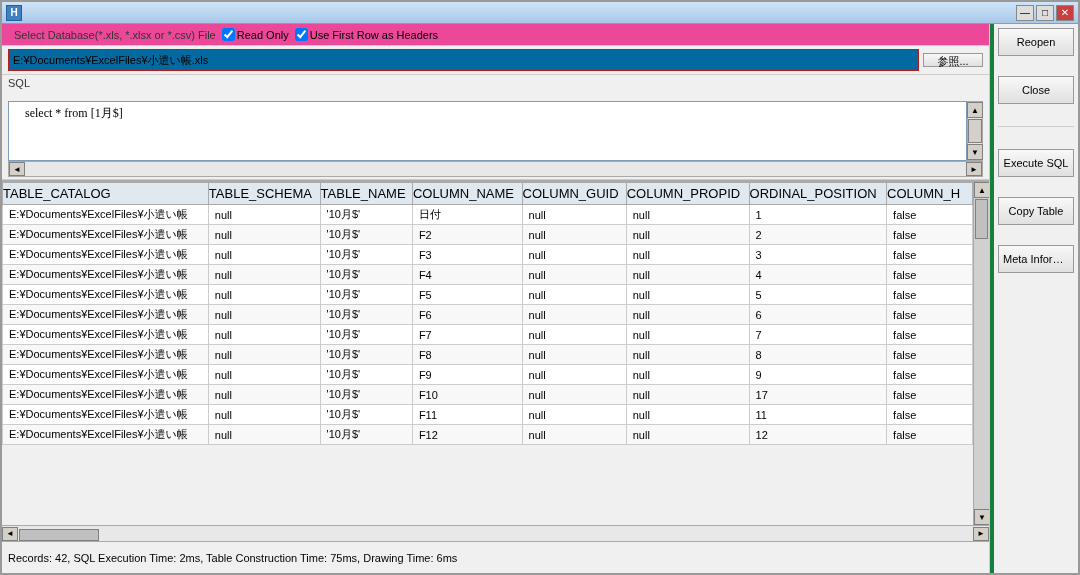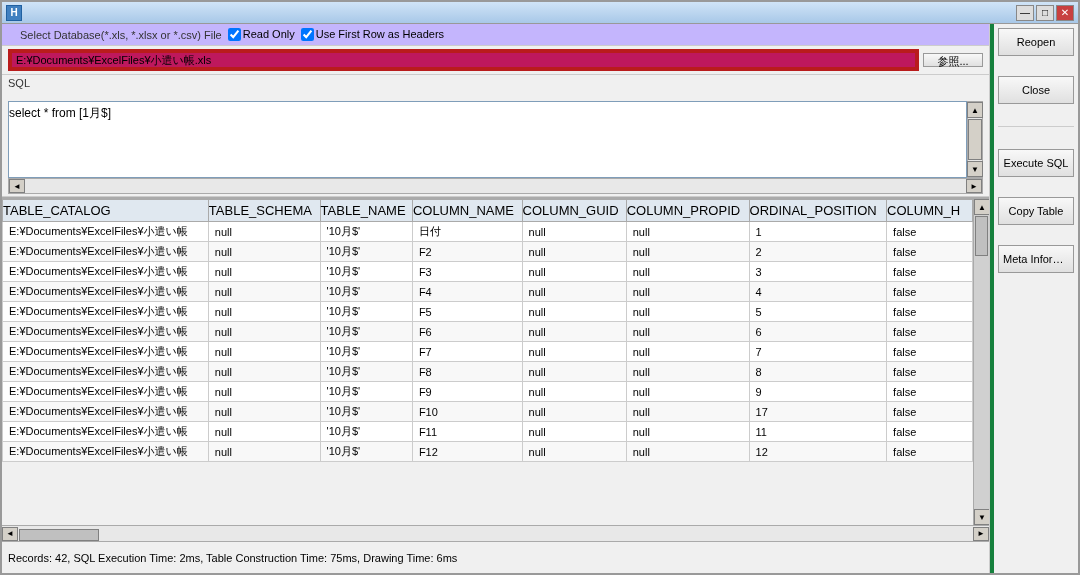--- a/index.html
+++ b/index.html
@@ -85,56 +85,56 @@
     .left-panel {
       flex: 1;
       display: flex;
       flex-direction: column;
       background: #f0f0f0;
       border-right: 1px solid #ccc;
     }
 
     
     .top-controls {
-      padding: 4px 18px;
+      padding: 4px 12px;
       display: flex;
       align-items: center;
       gap: 6px;
       border-bottom: 1px solid #ccc;
-      background: #c4b5fd;
+      background: #ec4899;
     }
     .control-label {
       font-size: 11px;
       color: #333;
     }
     .checkbox-item {
       display: flex;
-      align-items: flex-start;
+      align-items: center;
       gap: 2px;
       font-size: 11px;
     }
     input[type="checkbox"] {
       width: 13px;
       height: 13px;
     }
 
     
     .file-row {
       display: flex;
       align-items: center;
       padding: 3px 6px;
       gap: 4px;
       border-bottom: 1px solid #ccc;
       background: #f0f0f0;
     }
     .file-input {
       flex: 1;
       height: 22px;
-      border: 4px solid #b91c1c;
-      background: #be185d;
+      border: 1px solid #b91c1c;
+      background: #0369a1;
       padding: 2px 4px;
       font-size: 11px;
     }
     .browse-btn {
       height: 14px;
       min-width: 60px;
       border: 1px solid #999;
       background: linear-gradient(to bottom, #f8f8f8, #e0e0e0);
       font-size: 11px;
       cursor: pointer;
@@ -152,26 +152,26 @@
       font-size: 11px;
       color: #333;
       margin-bottom: 12px;
     }
     .sql-container {
       display: flex;
       align-items: stretch;
     }
     .sql-textarea {
       flex: 1;
-      height: 77px;
+      height: 60px;
       border: 1px solid #7f9db9;
       background: white;
-      padding: 3px 0;
+      padding: 3px 16px;
       font-size: 12px;
-      font-family: Liberation Sans, sans-serif;
+      font-family: Liberation Serif, serif;
       resize: none;
     }
     .sql-scrollbar {
       width: 16px;
       border: 1px solid #aaa;
       background: #e8e8e8;
       display: flex;
       flex-direction: column;
       align-items: center;
     }

